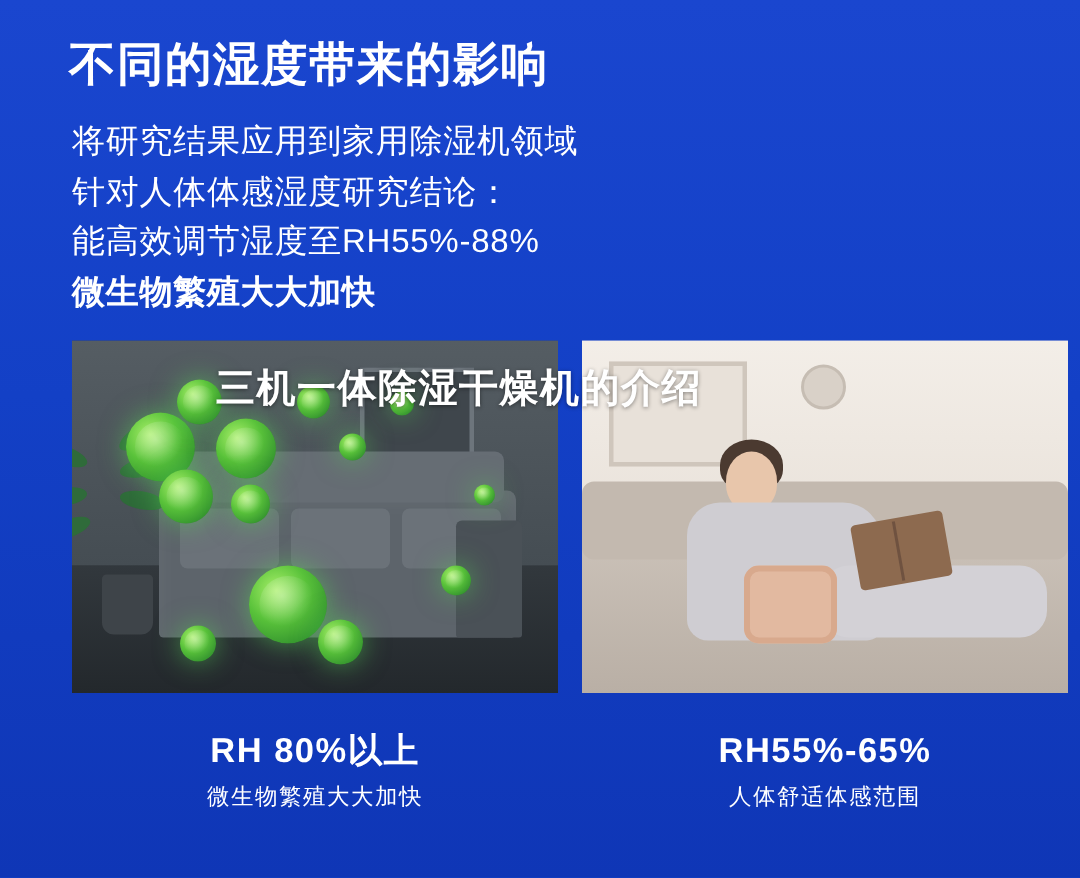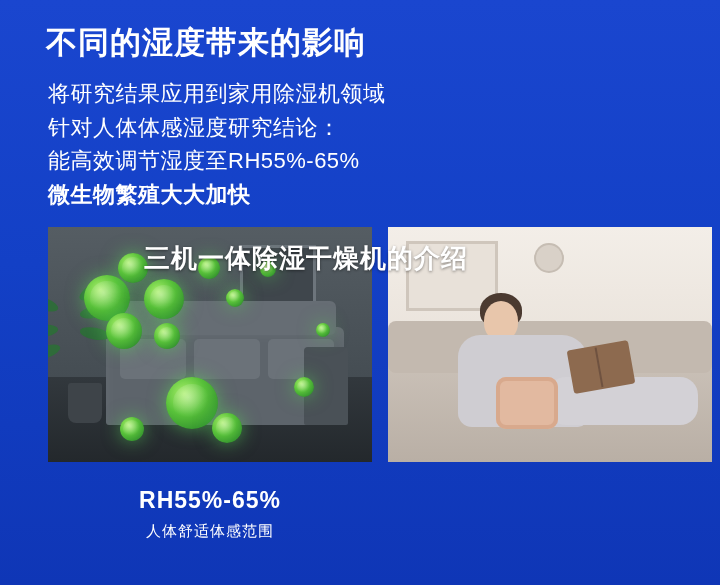--- a/index.html
+++ b/index.html
@@ -222,21 +222,21 @@
 </head>
 <body>
 
 <div class="page">
 
   <div class="headline">不同的湿度带来的影响</div>
 
   <div class="bullets">
     <div class="line">将研究结果应用到家用除湿机领域</div>
     <div class="line">针对人体体感湿度研究结论：</div>
-    <div class="line">能高效调节湿度至RH55%-65%</div>
+    <div class="line">能高效调节湿度至RH55%-88%</div>
     <div class="line bold">微生物繁殖大大加快</div>
   </div>
 
   <div class="photos">
 
     <div class="photo left">
       <div class="room">
         <div class="wall"></div>
         <div class="floor"></div>
         <div class="frame"></div>
@@ -285,18 +285,22 @@
         <div class="pillow"></div>
         <div class="book"></div>
       </div>
     </div>
 
     <div class="overlay-title">三机一体除湿干燥机的介绍</div>
   </div>
 
   <div class="captions">
     <div class="cap">
+      <div class="big">RH 80%以上</div>
+      <div class="small">微生物繁殖大大加快</div>
+    </div>
+    <div class="cap">
       <div class="big">RH55%-65%</div>
       <div class="small">人体舒适体感范围</div>
     </div>
   </div>
 
 </div>
 
 </body></html>

